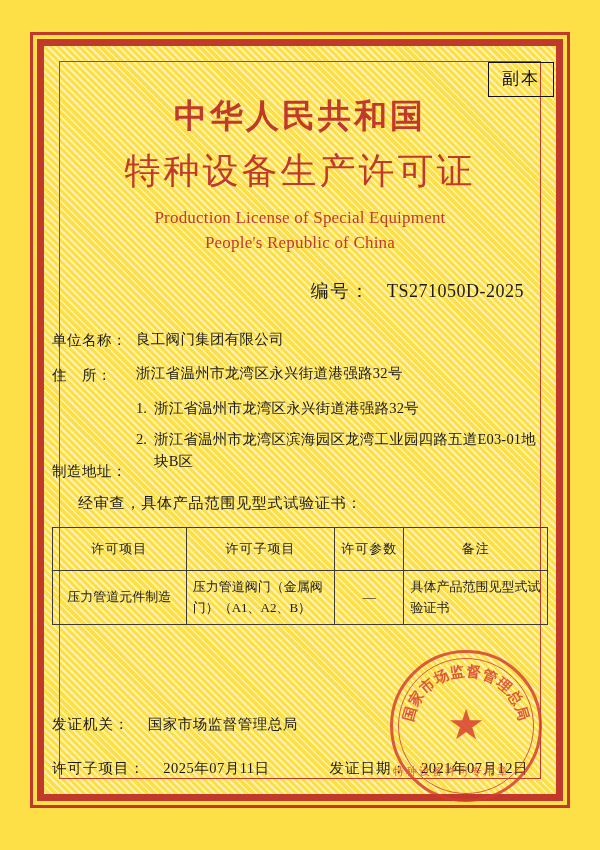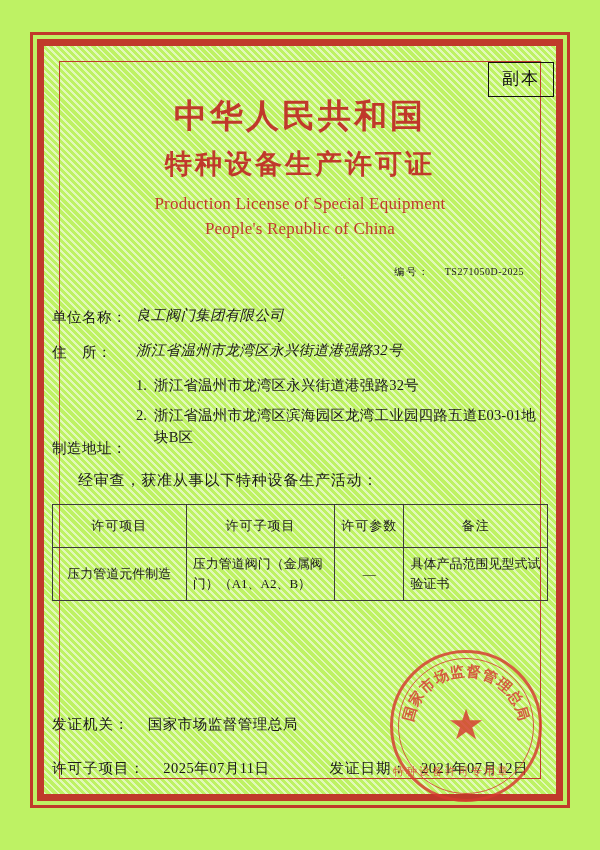--- a/index.html
+++ b/index.html
@@ -11,21 +11,21 @@
     height: 850px;
     background: #ffffff;
     font-family: "Liberation Serif", "DejaVu Serif", serif;
     overflow: hidden;
   }
 
   .page {
     position: relative;
     width: 600px;
     height: 850px;
-    background: #bef264;
+    background: #fde047;
     box-sizing: border-box;
   }
 
   
   .frame-outer {
     position: absolute;
     left: 30px;
     top: 32px;
     right: 30px;
     bottom: 42px;
@@ -82,43 +82,43 @@
   }
   .title-cn1 {
     color: #c0392b;
     font-size: 33px;
     font-weight: bold;
     letter-spacing: 3px;
     line-height: 1.5;
   }
   .title-cn2 {
     color: #c0392b;
-    font-size: 27px;
-    font-weight: bold;
+    font-size: 36px;
+    font-weight: normal;
     letter-spacing: 3px;
     line-height: 1.5;
     margin-top: 2px;
   }
   .title-en1 {
     color: #c0392b;
     font-size: 17px;
     margin-top: 10px;
     letter-spacing: 0.2px;
   }
   .title-en2 {
     color: #c0392b;
     font-size: 17px;
     margin-top: 5px;
     letter-spacing: 0.2px;
   }
 
   .serial-row {
     margin-top: 26px;
     text-align: right;
-    font-size: 10px;
+    font-size: 18px;
     color: #1a1a1a;
     padding-right: 24px;
   }
   .serial-label {
     letter-spacing: 2px;
   }
   .serial-value {
     margin-left: 12px;
     letter-spacing: 0.5px;
   }
@@ -136,21 +136,20 @@
   .field-label {
     width: 84px;
     flex: none;
     letter-spacing: 0.5px;
     white-space: nowrap;
   }
   .field-value {
     flex: 1;
     letter-spacing: 0.3px;
     line-height: 1.5;
-    font-style: italic;
   }
   .addr-lines {
     flex: 1;
   }
   .addr-item {
     display: flex;
     margin-bottom: 9px;
     line-height: 1.5;
   }
   .addr-num {
@@ -324,21 +323,21 @@
           </div>
           <div class="addr-item">
             <div class="addr-num">2.</div>
             <div class="addr-text">浙江省温州市龙湾区滨海园区龙湾工业园四路五道E03-01地块B区</div>
           </div>
         </div>
       </div>
 
     </div>
 
-    <div class="approval-line">经审查，获准从事以下特种设备生产活动：</div>
+    <div class="approval-line">经审查，具体产品范围见型式试验证书：</div>
 
     <table class="perm">
       <thead>
         <tr>
           <th class="col-item">许可项目</th>
           <th class="col-sub">许可子项目</th>
           <th class="col-param">许可参数</th>
           <th class="col-remark">备注</th>
         </tr>
       </thead>

